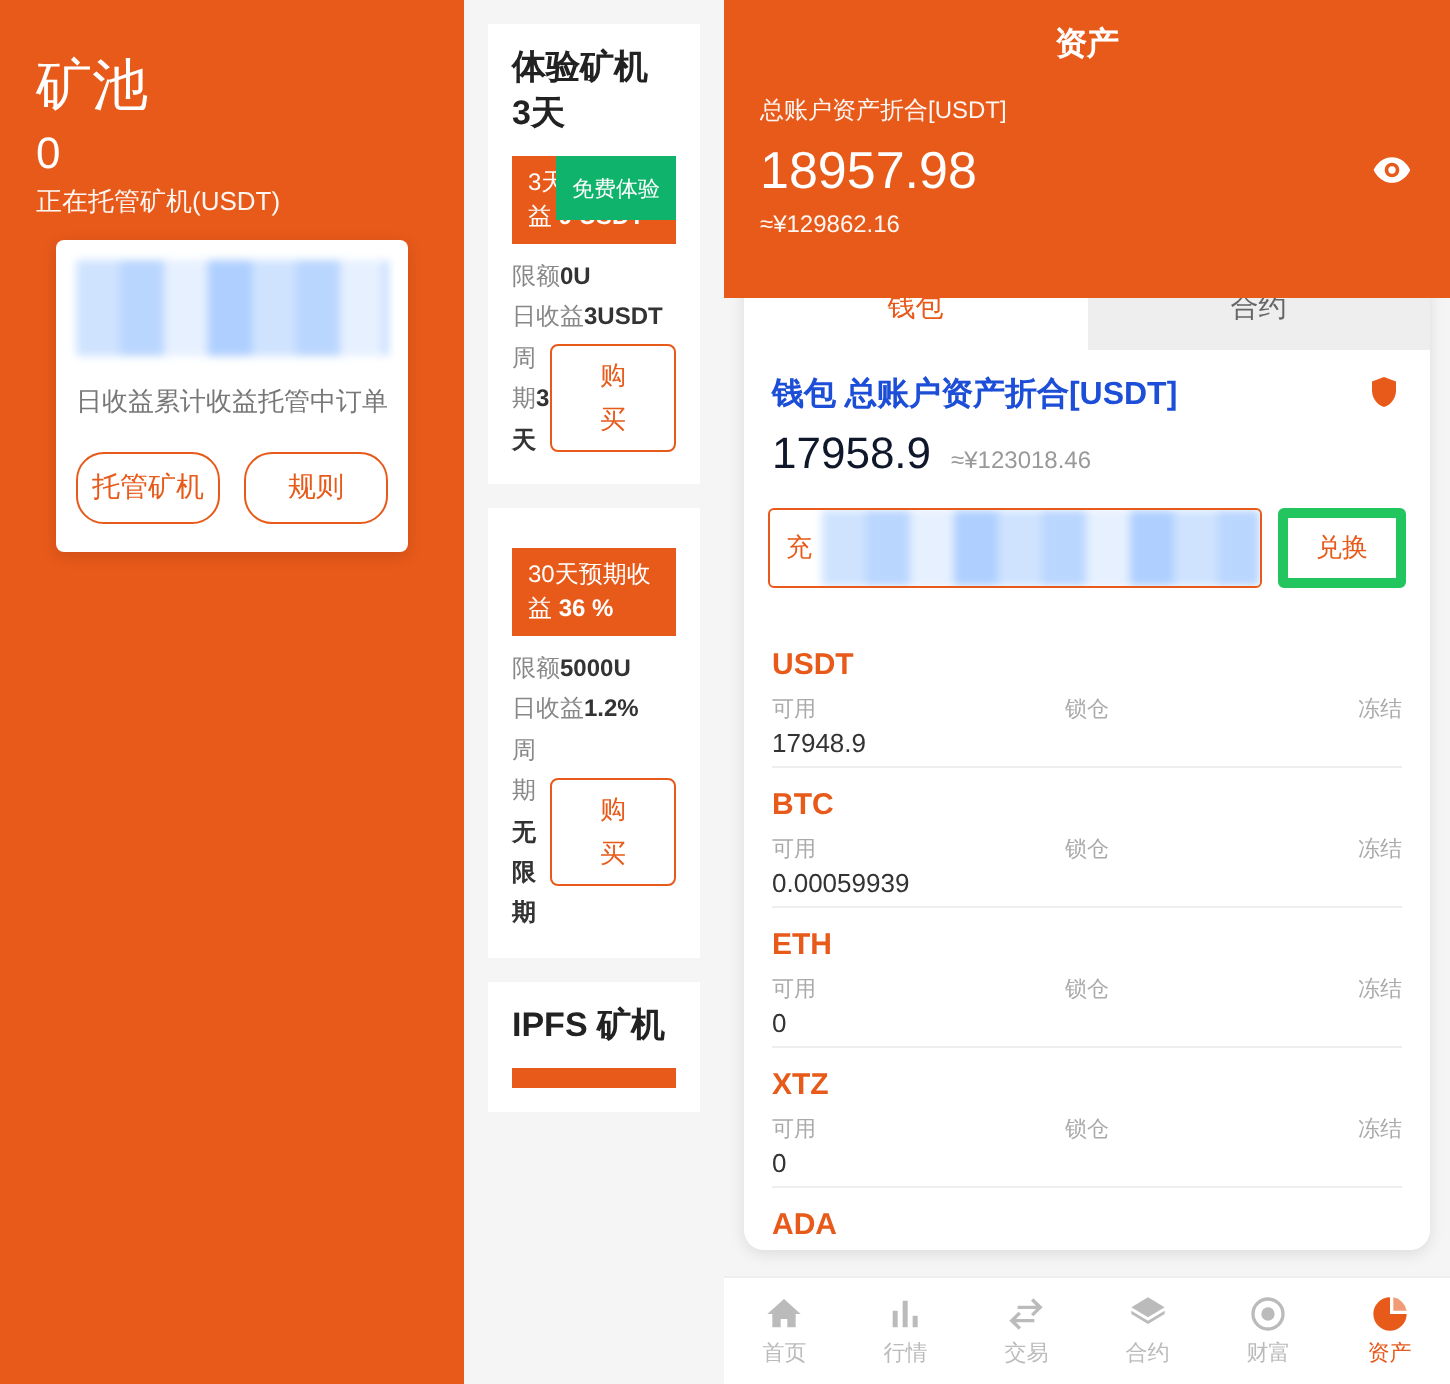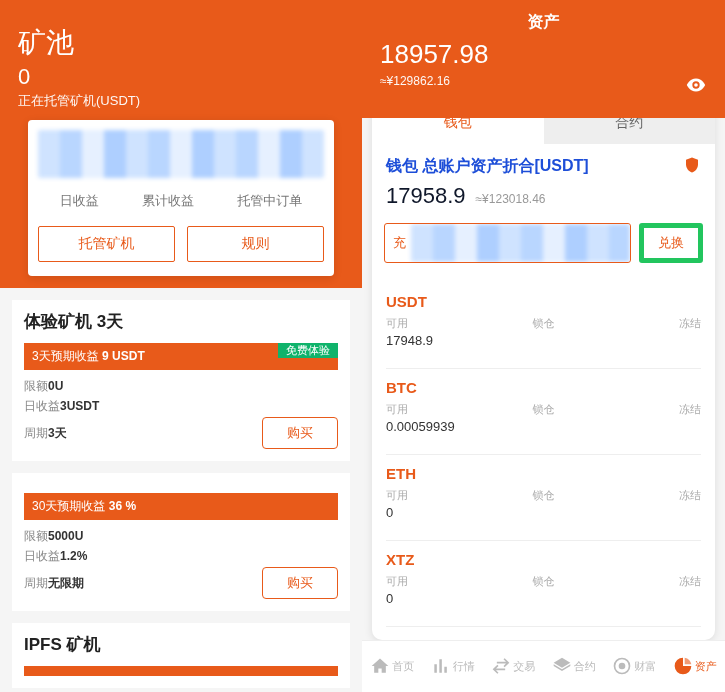--- a/index.html
+++ b/index.html
@@ -8,21 +8,21 @@
     background: #f5f5f5;
     width: 725px;
     height: 692px;
     display: flex;
   }
   
   .phone-left {
     width: 362px;
     background: #fff;
     display: flex;
-    flex-direction: column;
+    flex-direction: row;
     overflow: hidden;
   }
   .left-header {
     background: linear-gradient(160deg, #e85a1a, #e85a1a);
     color: #fff;
     padding: 18px 18px 0 18px;
     position: relative;
   }
   .left-title {
     font-size: 28px;
@@ -68,21 +68,21 @@
     margin-top: 16px;
   }
   .outline-btn {
     flex: 1;
     border: 1px solid #e85a1a;
     color: #e85a1a;
     background: #fff;
     text-align: center;
     padding: 8px 0;
     font-size: 14px;
-    border-radius: 2px;
+    border-radius: 14px;
     cursor: pointer;
   }
   .left-body {
     padding: 0 12px 12px 12px;
     flex: 1;
     overflow: hidden;
     background: #f5f5f5;
   }
   .miner-block {
     background: #fff;
@@ -241,21 +241,21 @@
     font-size: 13px;
     border-radius: 3px;
     cursor: pointer;
   }
 
   .coin-list {
     padding: 6px 14px 0 14px;
   }
   .coin-block {
     border-bottom: 1px solid #eee;
-    padding: 10px 0 20px 0;
+    padding: 10px 0 4px 0;
   }
   .coin-sym {
     color: #e85a1a;
     font-weight: 700;
     font-size: 15px;
   }
   .coin-cols {
     display: flex;
     margin-top: 6px;
   }
@@ -271,21 +271,21 @@
     display: flex;
     border-top: 1px solid #eee;
     height: 54px;
   }
   .nav-item {
     flex: 1;
     text-align: center;
     font-size: 11px;
     color: #bbb;
     display: flex;
-    flex-direction: row;
+    flex-direction: column;
     align-items: center;
     justify-content: center;
     gap: 2px;
     cursor: pointer;
   }
   .nav-item.active { color: #e85a1a; }
   .nav-item svg { width: 20px; height: 20px; fill: currentColor; }
 </style>
 </head>
 <body>
@@ -350,20 +350,21 @@
         
         
       </div>
     </div>
   </div>
 </div>
 
 <div class="phone-right">
   <div class="right-header">
     <div class="right-title">资产</div>
+    <div class="right-total-label">总账户资产折合[USDT]</div>
     <div class="right-total-val">18957.98</div>
     <div class="right-total-cny">≈¥129862.16</div>
     <div class="eye-icon">
       <svg viewBox="0 0 24 24">
           <path d="M12 5c-7 0-10 7-10 7s3 7 10 7 10-7 10-7-3-7-10-7zm0 11a4 4 0 1 1 0-8 4 4 0 0 1 0 8zm0-6a2 2 0 1 0 0 4 2 2 0 0 0 0-4z"></path>
         </svg>
     </div>
   </div>
 
   <div class="right-card">

